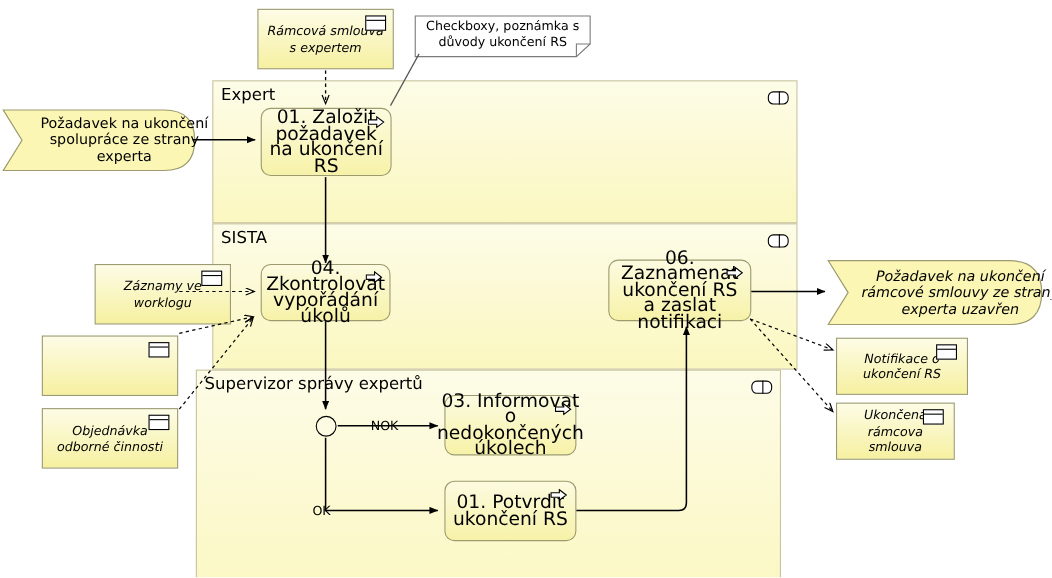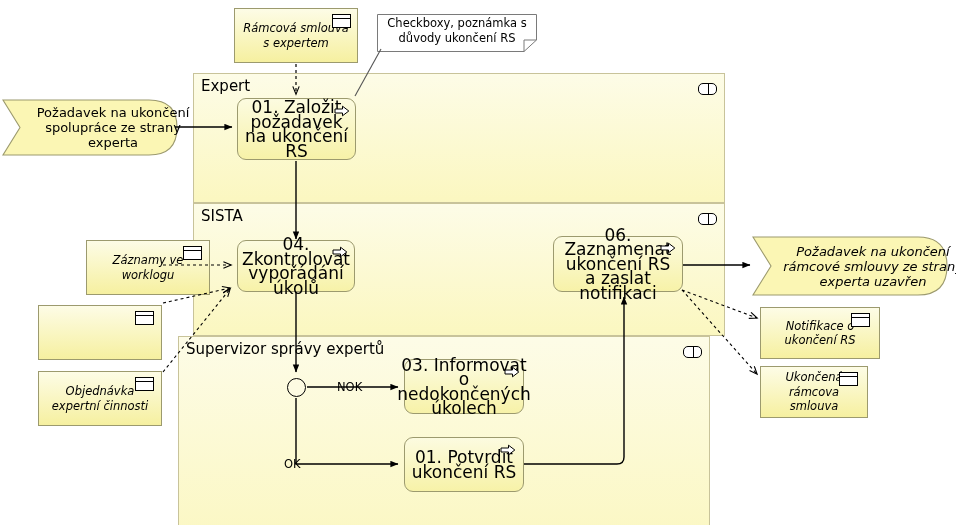--- a/index.html
+++ b/index.html
@@ -149,21 +149,21 @@
     <span class="objicon" style="right:7px;top:5px;"></span>
     <span>Záznamy ve worklogu</span>
   </div>
 
   <div class="artifact" style="left:38px;top:305px;width:124px;height:55px;">
     <span class="objicon" style="right:7px;top:5px;"></span>
   </div>
 
   <div class="artifact" style="left:38px;top:371px;width:124px;height:55px;">
     <span class="objicon" style="right:7px;top:5px;"></span>
-    <span>Objednávka expertní činnosti</span>
+    <span>Objednávka odborné činnosti</span>
   </div>
 
   <div class="action" style="left:237px;top:240px;width:118px;height:52px;">
     <svg class="arrowglyph" style="right:6px;top:5px;" viewBox="0 0 16 12">
       <path d="M1,4 L8.5,4 L8.5,1.2 L14.8,6 L8.5,10.8 L8.5,8 L1,8 Z" fill="#fff" stroke="#000" stroke-width="1"></path>
     </svg>
     <span class="atext">04. Zkontrolovat vypořádání úkolů</span>
   </div>
 
   <div class="action" style="left:553px;top:236px;width:130px;height:56px;">

